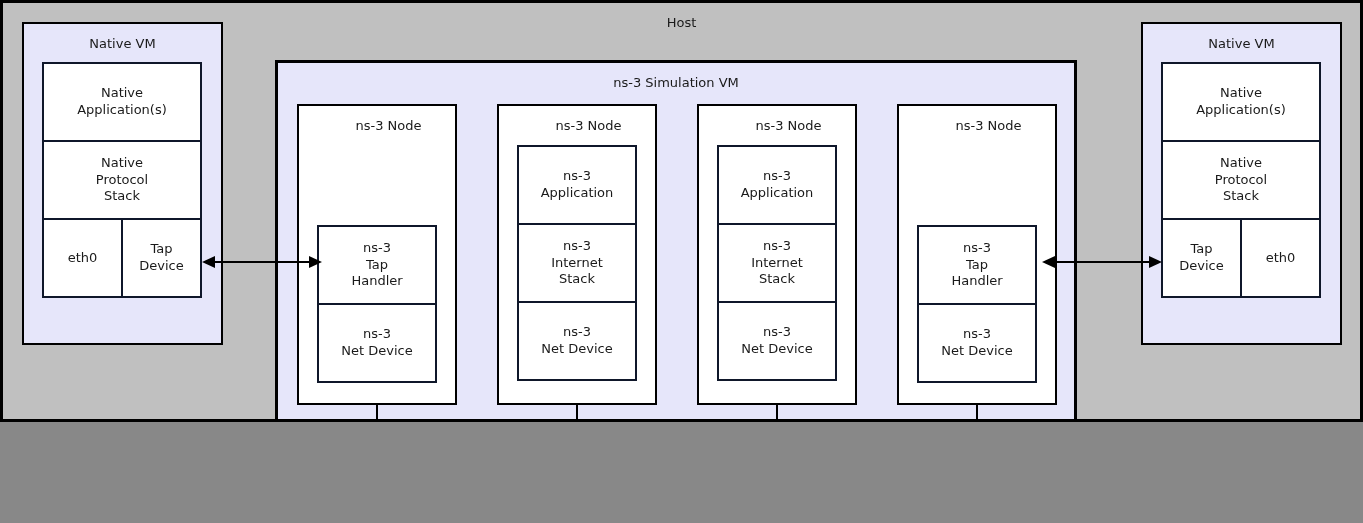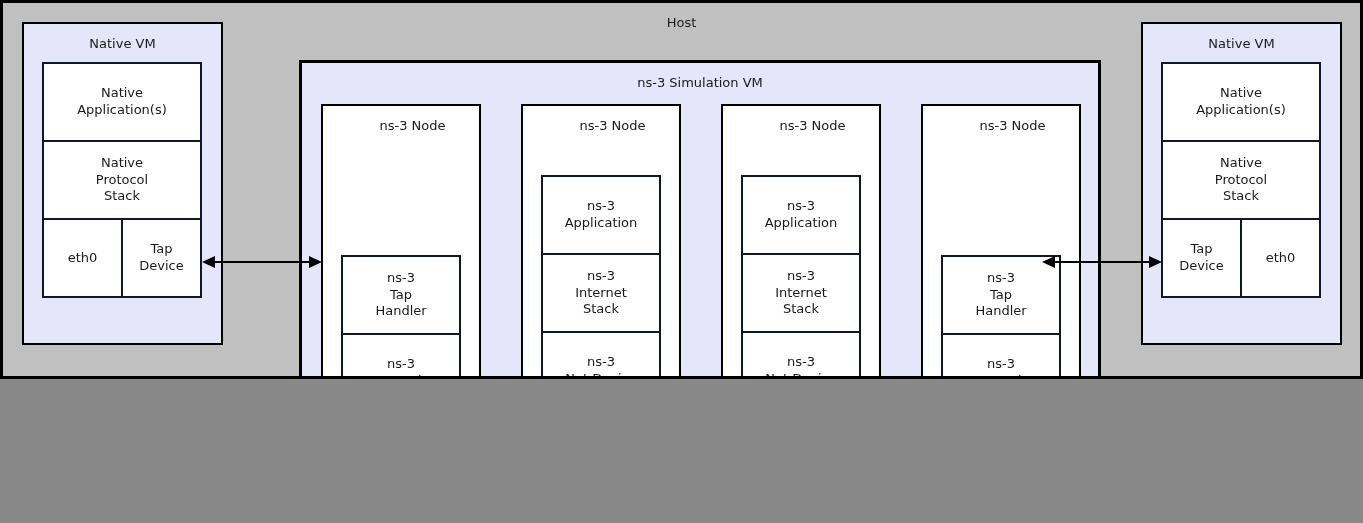--- a/index.html
+++ b/index.html
@@ -1,18 +1,18 @@
 <!DOCTYPE html>
 <html><head>
 <meta charset="utf-8">
 <style>
   html,body{margin:0;padding:0;background:#888;}
   .canvas{
     position:relative;
-    width:1363px;height:379px;
+    width:1363px;height:422px;
     box-sizing:border-box;
     background:#c0c0c0;
     border:3px solid #000;
     font-family:"DejaVu Sans","Liberation Sans",sans-serif;
     font-size:13px;
     color:#1a1a1a;
     line-height:1.3;
     overflow:hidden;
   }
   .label{white-space:pre-line;text-align:center;display:block;}
@@ -42,41 +42,41 @@
     height:80px;
     display:flex;align-items:center;justify-content:center;
   }
   .cell + .cell, .vm-row{margin-top:-2px;}
   .vm-row{display:flex;}
   .vm-row .cell{width:81px;}
   .vm-row .cell + .cell{margin-top:0;margin-left:-2px;}
 
   
   .simvm{
-    position:absolute;left:296px;top:57px;
+    position:absolute;left:272px;top:57px;
     width:802px;height:440px;
     box-sizing:border-box;
     background:#e6e6fa;
     border:3px solid #000;
   }
   .simvm-title{position:absolute;top:12px;left:0;right:0;text-align:center;}
 
   .node{
     position:absolute;top:41px;
     width:160px;height:301px;
     box-sizing:border-box;
     background:#fff;
     border:2px solid #000;
   }
   .node-1{left:19px;}
   .node-2{left:219px;}
   .node-3{left:419px;}
   .node-4{left:619px;}
   .node-title{position:absolute;top:12px;left:0;right:0;text-align:center;margin-left:23px;}
-  .node-stack{position:absolute;left:18px;width:120px;margin-top:30px;}
+  .node-stack{position:absolute;left:18px;width:120px;}
   .node-stack.tap-node{top:119px;}
   .node-stack.app-node{top:39px;}
 
   .connector{
     position:absolute;top:342px;width:2px;height:40px;background:#000;
   }
   .connector-1{left:98px;}
   .connector-2{left:298px;}
   .connector-3{left:498px;}
   .connector-4{left:698px;}

